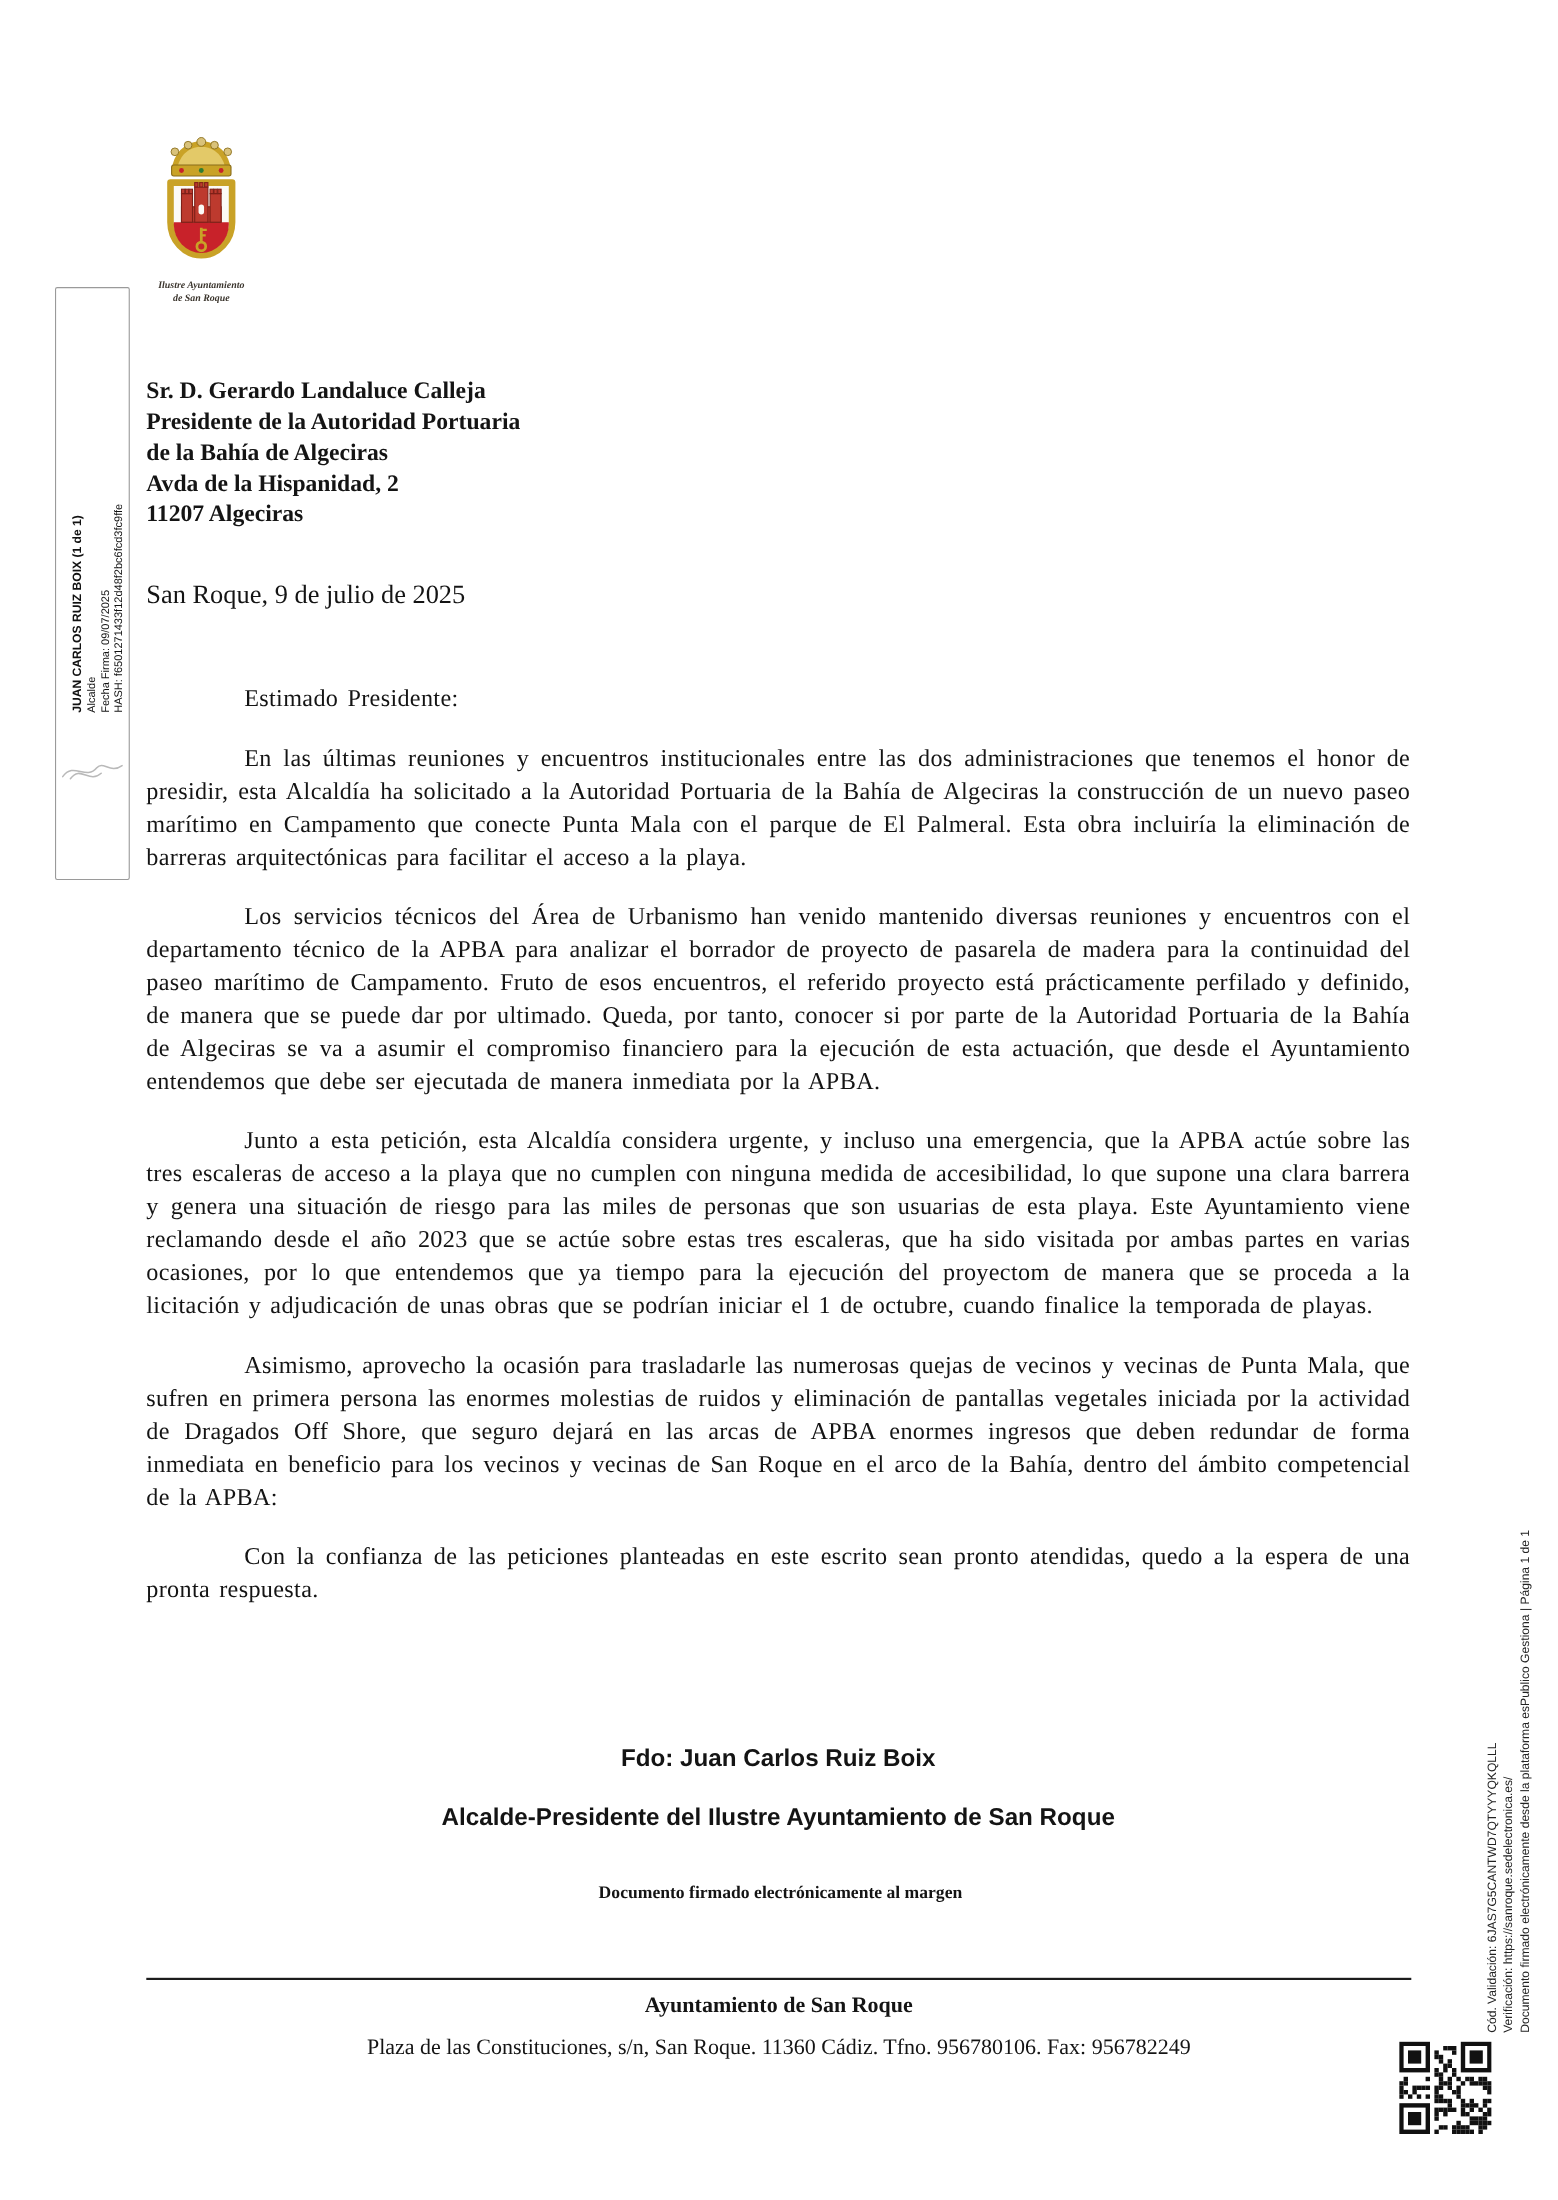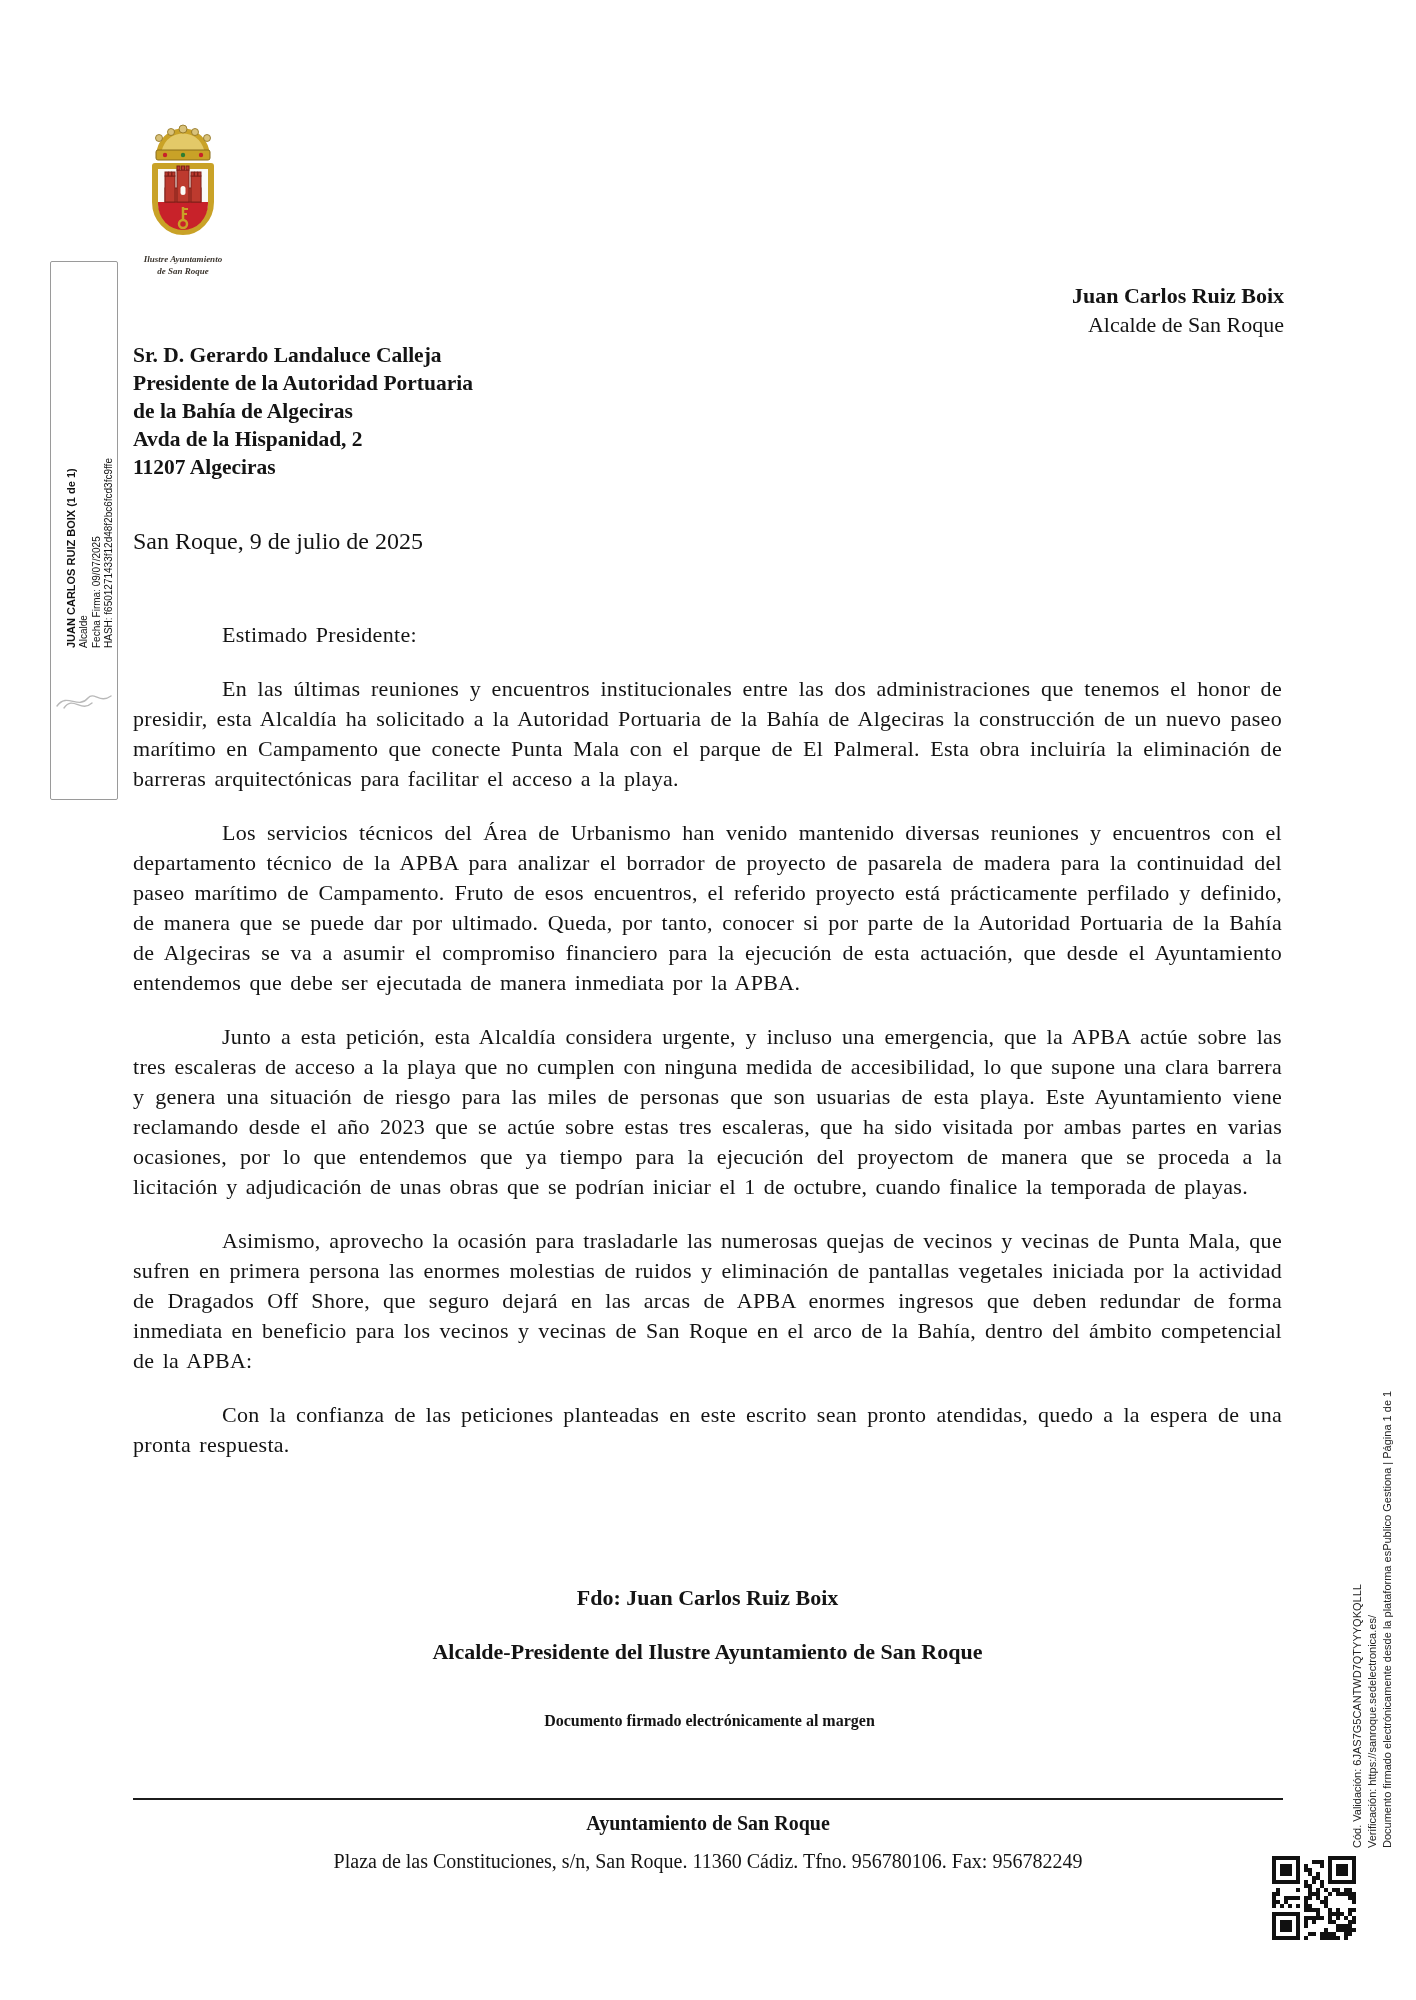--- a/index.html
+++ b/index.html
@@ -35,21 +35,21 @@
   
   .letter{position:absolute;left:133px;top:620px;width:1149px;font-size:22px;line-height:30px;
           text-align:justify;letter-spacing:0.3px;word-spacing:2.5px;}
   .letter p{margin:24px 0 0 0;text-indent:89px;}
   .letter p.salutation{margin-top:0;text-align:left;}
   .letter p.first{}
   .letter p.closing{text-align:left;}
 
   
   .sig-block{position:absolute;left:133px;top:1584px;width:1149px;text-align:center;
-             font-family:Liberation Serif, serif;font-weight:bold;font-size:22px;line-height:28px;}
+             font-family:Liberation Sans, sans-serif;font-weight:bold;font-size:22px;line-height:28px;}
   .sig-block .role{margin-top:26px;}
 
   .e-notice{position:absolute;left:135px;top:1712px;width:1149px;text-align:center;
             font-weight:bold;font-size:16px;}
 
   
   .footer-divider{position:absolute;left:133px;top:1798px;width:1150px;height:2px;background:#1c1c1c;}
   .footer-org{position:absolute;left:133px;top:1812px;width:1150px;text-align:center;
               font-weight:bold;font-size:20px;}
   .footer-address{position:absolute;left:133px;top:1850px;width:1150px;text-align:center;font-size:20px;}
@@ -120,24 +120,20 @@
       <div class="l1">JUAN CARLOS RUIZ BOIX (1 de 1)</div>
       <div class="ln">Alcalde</div>
       <div class="ln">Fecha Firma: 09/07/2025</div>
       <div class="ln">HASH: f6501271433f12d48f2bc6fcd3fc9ffe</div>
     </div>
   </div>
   <svg class="sig-mark" width="60" height="26" viewBox="0 0 60 26">
     <path d="M3,18 C13,4 24,22 34,10 C40,3 46,16 57,8 M10,20 c9,-13 17,5 28,-5" fill="none" stroke="#b9b9b9" stroke-width="1.4" stroke-linecap="round"></path>
   </svg>
 
-  <div class="sender">
-    <div class="name">Juan Carlos Ruiz Boix</div>
-    <div class="title">Alcalde de San Roque</div>
-  </div>
 
   <div class="recipient">
     <div>Sr. D. Gerardo Landaluce Calleja</div>
     <div>Presidente de la Autoridad Portuaria</div>
     <div>de la Bahía de Algeciras</div>
     <div>Avda de la Hispanidad, 2</div>
     <div>11207 Algeciras</div>
   </div>
 
   <div class="dateline">San Roque, 9 de julio de 2025</div>

